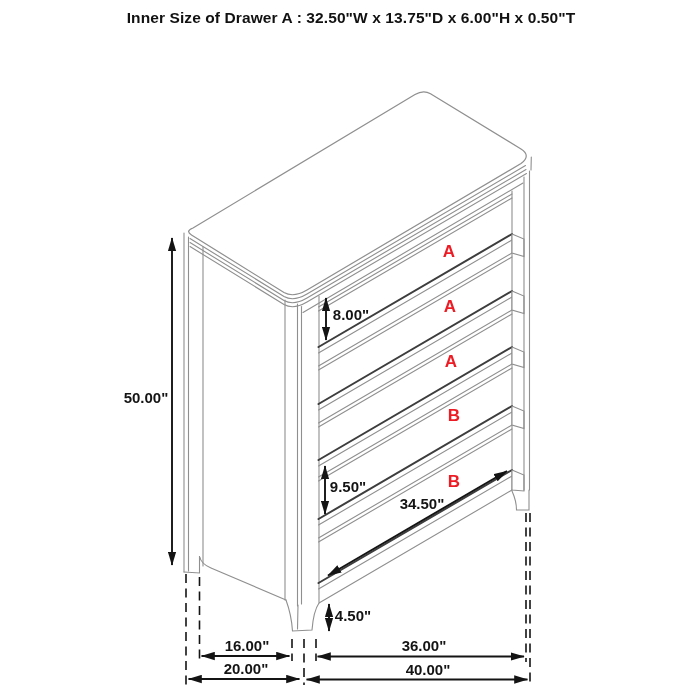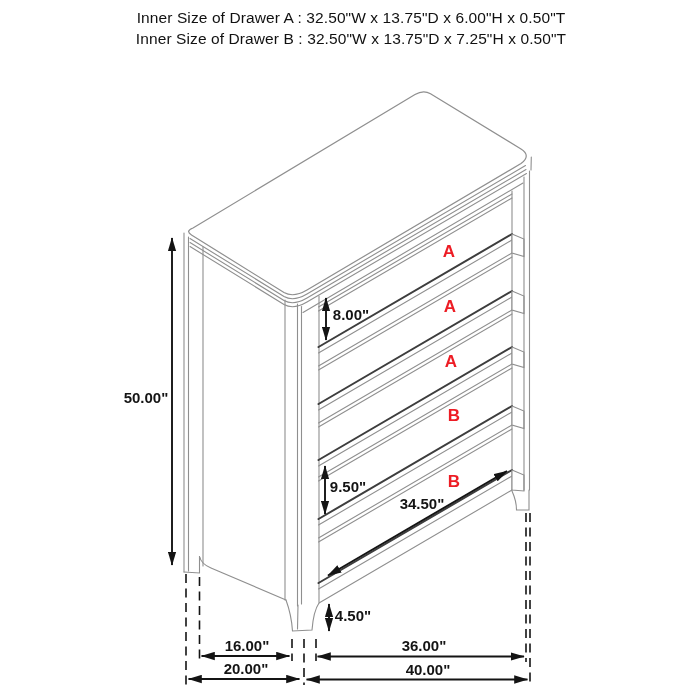--- a/index.html
+++ b/index.html
@@ -1,40 +1,39 @@
 <!DOCTYPE html>
 <html><head>
 <meta charset="utf-8">
 <style>
   html,body{margin:0;padding:0;background:#ffffff;}
   .stage{position:relative;width:700px;height:700px;background:#ffffff;overflow:hidden;
          font-family:"Liberation Sans",sans-serif;}
   .hdr{position:absolute;top:7px;left:0;width:700px;text-align:center;
-       font-weight:normal;font-size:15.5px;line-height:21px;color:#111;
+       font-weight:bold;font-size:15.5px;line-height:21px;color:#111;
        letter-spacing:0.1px;padding-left:2px;box-sizing:border-box;}
   svg{position:absolute;left:0;top:0;}
   .s-l{stroke:#8f8f8f;stroke-width:1.1;fill:none;stroke-linecap:round;}
   .s-d{stroke:#3d3d3d;stroke-width:2;fill:none;stroke-linecap:round;}
   .s-k{stroke:#141414;stroke-width:1.9;fill:none;}
   .ext{stroke:#141414;stroke-width:1.6;fill:none;stroke-dasharray:9 5.5;}
   .cap{fill:#ffffff;stroke:#8f8f8f;stroke-width:1.1;}
   .slab{fill:#ffffff;stroke:#8f8f8f;stroke-width:1.2;}
   text.dim{font-family:"Liberation Sans",sans-serif;font-weight:bold;font-size:15px;
            fill:#141414;text-anchor:middle;}
   text.red{font-family:"Liberation Sans",sans-serif;font-weight:bold;font-size:17px;
            text-anchor:middle;}
 </style>
 </head>
 <body>
 
 <div class="stage">
 
   <div class="hdr">
     <div>Inner Size of Drawer A : 32.50"W x 13.75"D x 6.00"H x 0.50"T</div>
-    <div>Inner Size of Drawer B : 32.50"W x 13.75"D x 7.25"H x 0.50"T</div>
   </div>
 
   <svg width="700" height="700" viewBox="0 0 700 700">
     <defs>
       <marker id="ah" viewBox="0 0 10 6" refX="9.5" refY="3" markerWidth="14" markerHeight="9" markerUnits="userSpaceOnUse" orient="auto-start-reverse">
         <path d="M0,0 L10,3 L0,6 Z" fill="#141414"></path>
       </marker>
     </defs>
 
     <g>

